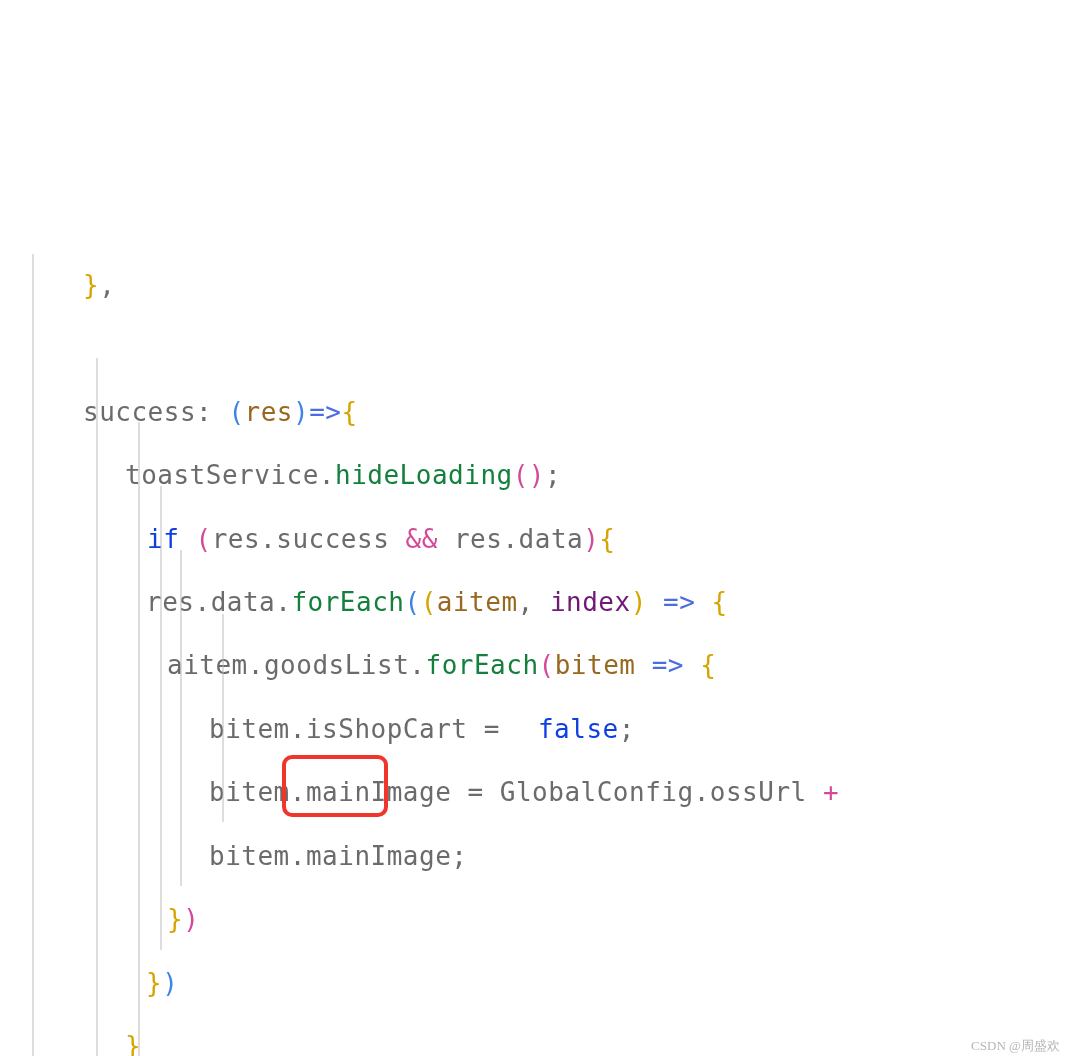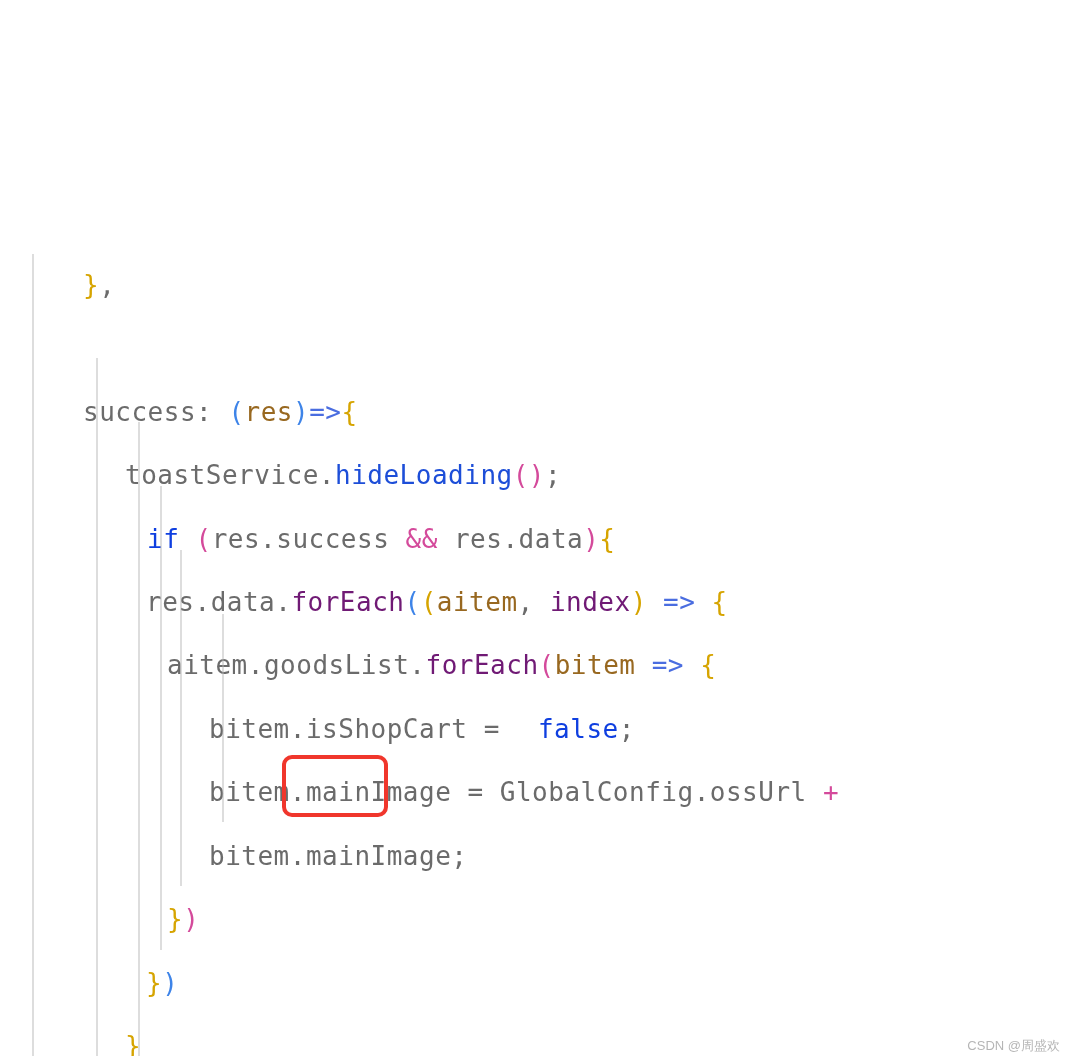--- a/index.html
+++ b/index.html
@@ -31,41 +31,41 @@
   .c-default { color: #6b6b6b; }
   .c-prop    { color: #6b6b6b; margin-top: 38px; }
   .c-punct   { color: #6b6b6b; }
   .c-brown   { color: #986820; }
   .c-key     { color: #0f3fe0; margin-left: 22px; }       
   .c-keylight{ color: #4a6de0; }       
   .c-op      { color: #6b6b6b; }       
   .c-yellow  { color: #d6a400; }
   .c-parenB  { color: #d44a9b; }
   .c-parenC  { color: #3e84e8; }
-  .c-func    { color: #1d4ed8; }       
-  .c-funcBlue{ color: #701a75; }       
+  .c-func    { color: #15803d; }       
+  .c-funcBlue{ color: #15803d; }       
   .c-paramG  { color: #701a75; margin-top: 16px; }       
   .c-logical { color: #d44a9b; }       
   .c-dotGrey { color: #6b6b6b; }
   .c-semic   { color: #6b6b6b; }
   .c-plus    { color: #d44a9b; }
   
   .hl-box {
     position: absolute;
     border: 4px solid #f0362c;
     border-radius: 10px;
     pointer-events: none;
   }
   .watermark {
     position: absolute;
     right: 8px;
     bottom: 4px;
     font-size: 13px;
     color: rgba(120,120,120,0.55);
-    font-family: Liberation Sans, sans-serif;
+    font-family: Liberation Serif, serif;
     letter-spacing: 0;
     line-height: 1;
     white-space: nowrap;
   }
 </style>
 </head>
 <body>
 
 
 

